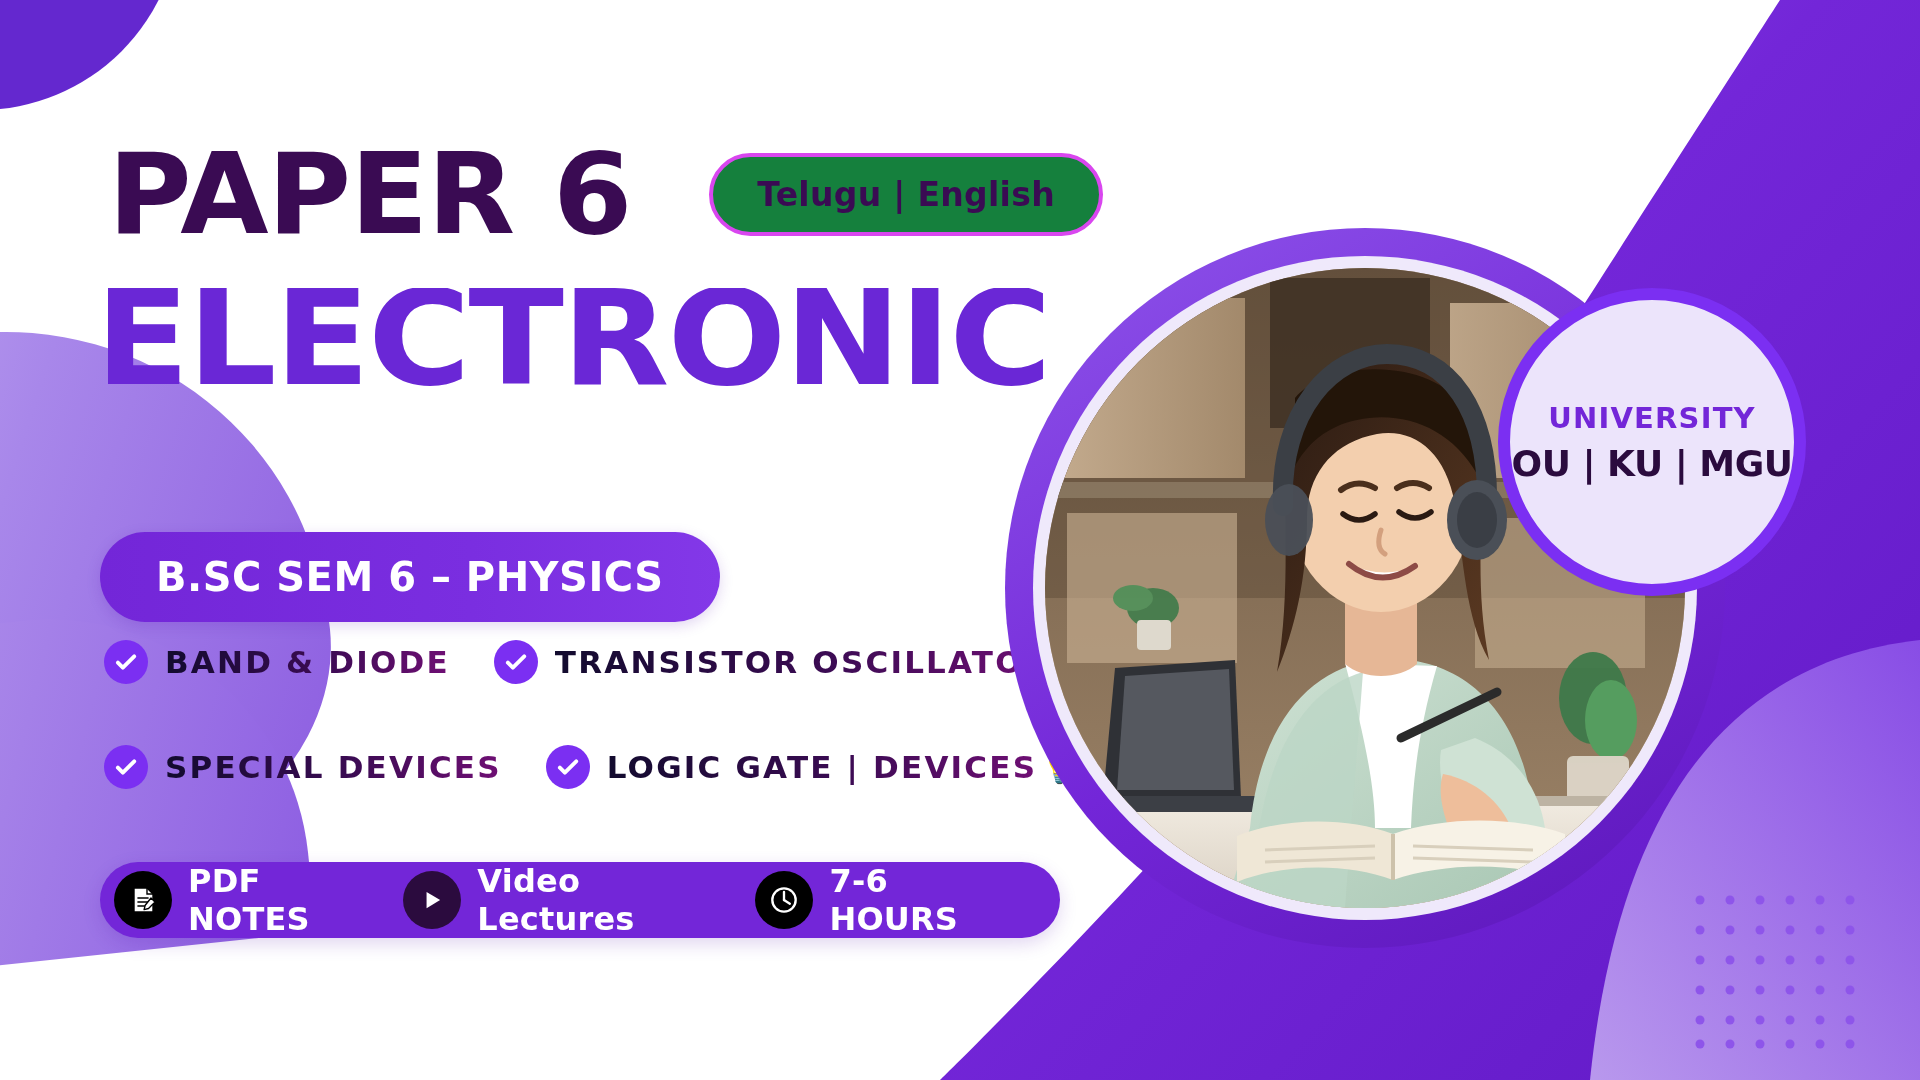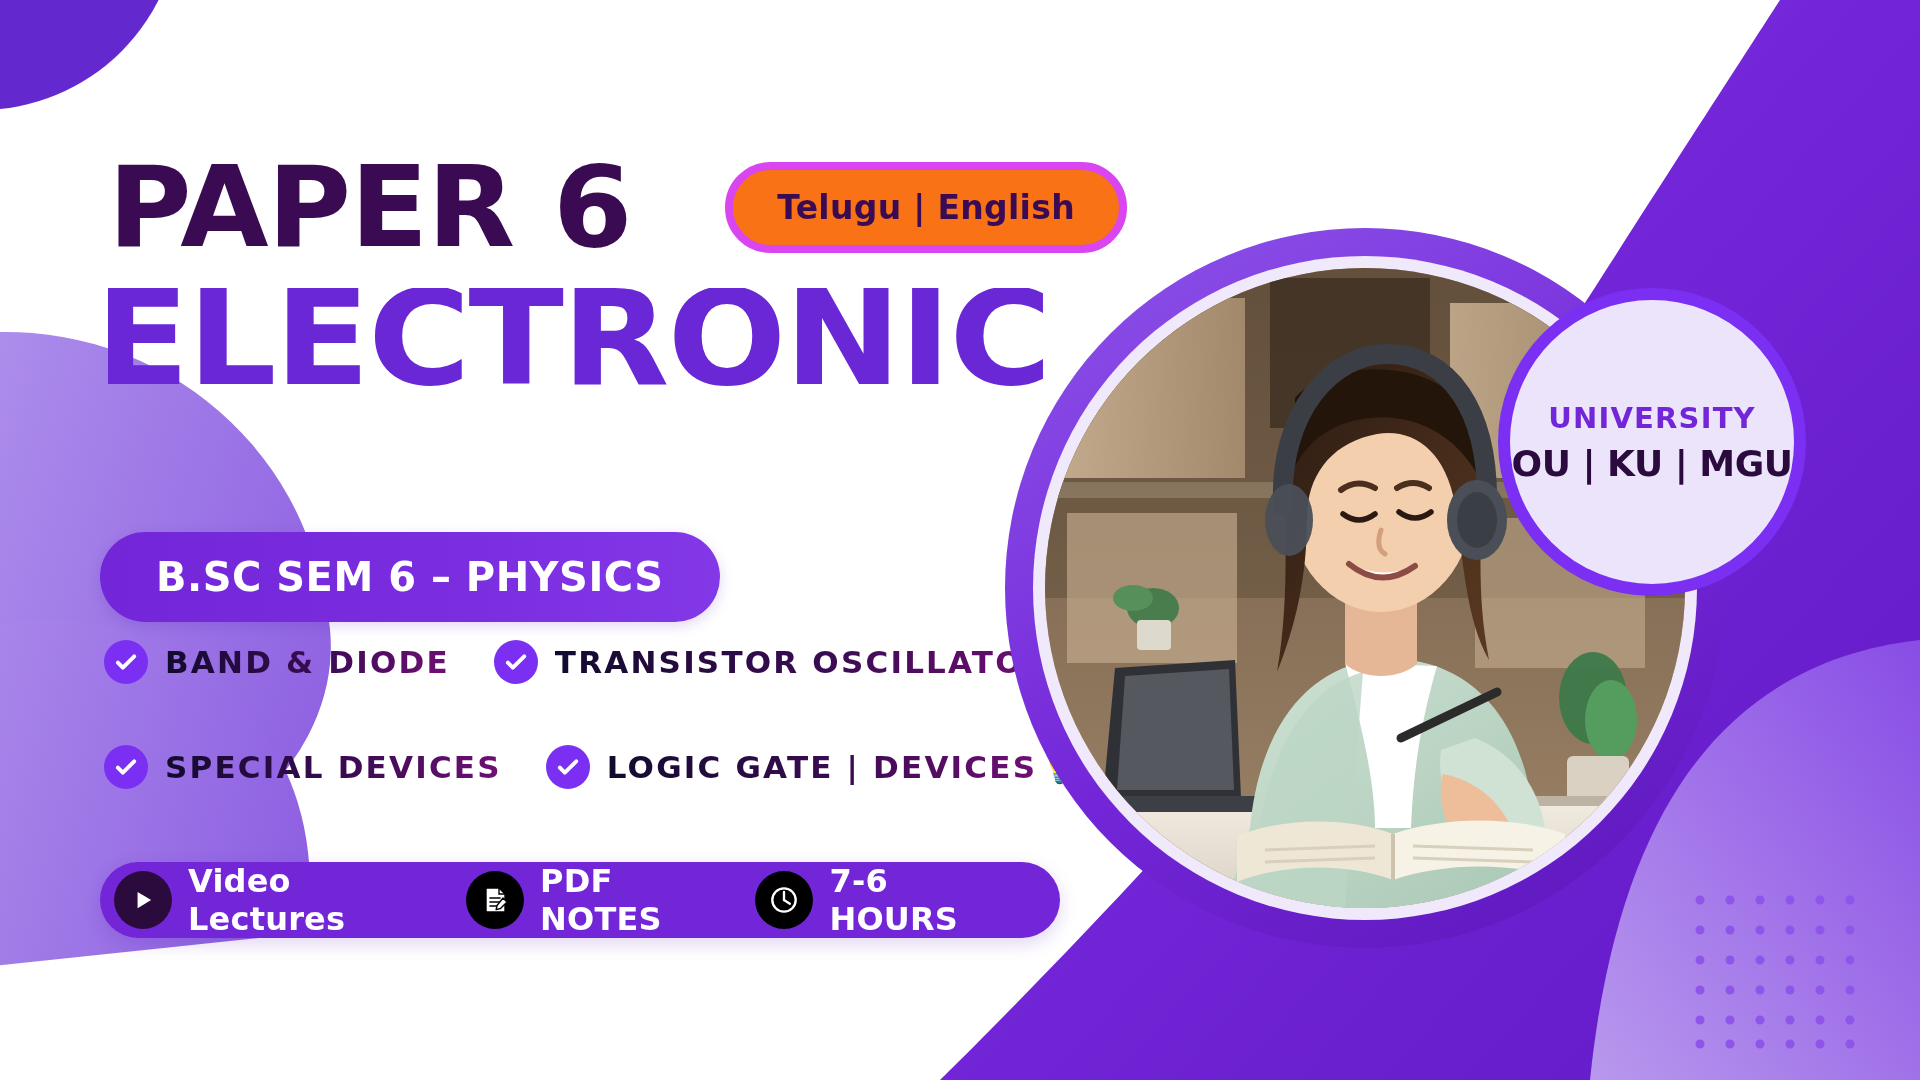--- a/index.html
+++ b/index.html
@@ -39,31 +39,31 @@
     border-radius:0 260px 0 0;
     transform:rotate(-6deg);
   }
 
   
   #dots{right:38px;bottom:28px;width:190px;height:160px;}
 
   
   #left-col{position:absolute;left:0;top:0;width:1060px;height:1080px;}
 
-  #title-row{position:absolute;left:108px;top:151px;display:flex;align-items:center;gap:16px;}
+  #title-row{position:absolute;left:108px;top:138px;display:flex;align-items:center;gap:0px;}
   #paper-title{
     font-size:112px;line-height:1;font-weight:900;letter-spacing:-1px;
     color:#3a0b53;font-family:"DejaVu Sans", sans-serif;
     transform:scaleX(1.02);transform-origin:left center;
     white-space:nowrap;
   }
   #lang-pill{
     margin-left:88px;
-    border:8px solid #d946ef;border-radius:60px;
-    padding:18px 44px;background:#f97316;white-space:nowrap;
+    border:4px solid #d946ef;border-radius:60px;
+    padding:18px 44px;background:#15803d;white-space:nowrap;
   }
   #lang-pill span{
     font-size:33px;font-weight:700;color:#3a0b53;
     font-family:"DejaVu Sans", sans-serif;letter-spacing:.3px;
   }
 
   #subject-clip{position:absolute;left:108px;top:288px;width:960px;height:100px;overflow:hidden;}
   #subject-title{
     font-size:132px;line-height:1;font-weight:900;letter-spacing:-2px;
     color:#6a27d6;font-family:"DejaVu Sans", sans-serif;
@@ -279,41 +279,41 @@
               <path d="M4.5 12.6l4.6 4.6L19.6 6.8" fill="none" stroke="#fff" stroke-width="3.6" stroke-linecap="round" stroke-linejoin="round"></path>
             </svg>
         </span>
         <span class="feat-label">LOGIC GATE | DEVICES</span>
         <span class="bulb">💡</span>
       </div>
     </div>
 
     <div id="bottom-bar">
       <div class="bb-item">
-        <span class="bb-icon" id="icon-play">
-          <svg width="26" height="26" viewBox="0 0 24 24">
-              <path d="M7 4.5 L19.5 12 L7 19.5 Z" fill="#fff"></path>
-            </svg>
-        </span>
-        <span class="bb-label">Video Lectures</span>
-      </div>
-      <div class="bb-item">
         <span class="bb-icon" id="icon-pdf">
           <svg width="32" height="32" viewBox="0 0 32 32">
             <path d="M7 4 h13 l6 6 v18 H7 Z" fill="#fff" stroke="#000" stroke-width="1.4"></path>
             <path d="M20 4 v6 h6" fill="none" stroke="#000" stroke-width="1.4"></path>
             <g stroke="#000" stroke-width="1.6" stroke-linecap="round">
               <line x1="11" y1="14" x2="21" y2="14"></line>
               <line x1="11" y1="18" x2="21" y2="18"></line>
               <line x1="11" y1="22" x2="18" y2="22"></line>
             </g>
             <path d="M24 14 l4 4 -6.5 6.5 -4.4 1.1 1.1-4.4 Z" fill="#fff" stroke="#000" stroke-width="1.4" stroke-linejoin="round"></path>
           </svg>
         </span>
         <span class="bb-label">PDF NOTES</span>
+      </div>
+      <div class="bb-item">
+        <span class="bb-icon" id="icon-play">
+          <svg width="26" height="26" viewBox="0 0 24 24">
+              <path d="M7 4.5 L19.5 12 L7 19.5 Z" fill="#fff"></path>
+            </svg>
+        </span>
+        <span class="bb-label">Video Lectures</span>
       </div>
       <div class="bb-item">
         <span class="bb-icon" id="icon-clock">
           <svg width="34" height="34" viewBox="0 0 32 32">
             <circle cx="16" cy="16" r="11" fill="none" stroke="#fff" stroke-width="2.2"></circle>
             <line x1="16" y1="16" x2="16" y2="8.5" stroke="#fff" stroke-width="2.2" stroke-linecap="round"></line>
             <line x1="16" y1="16" x2="21.5" y2="19.5" stroke="#fff" stroke-width="2.2" stroke-linecap="round"></line>
           </svg>
         </span>
         <span class="bb-label">7-6 HOURS</span>

